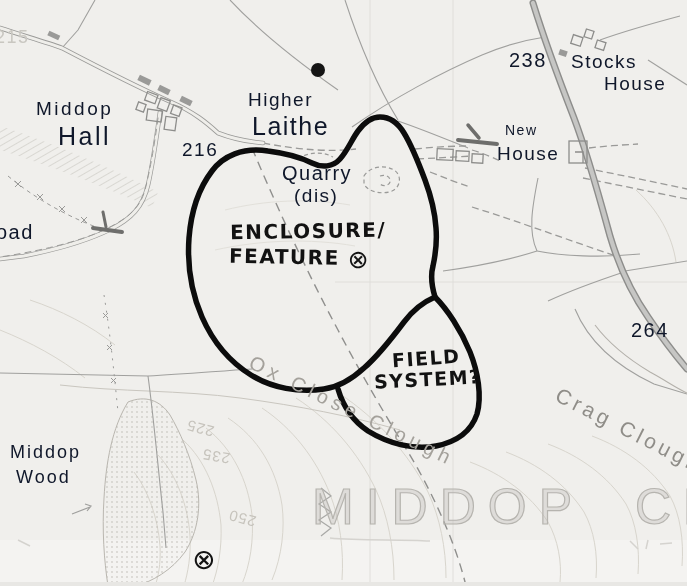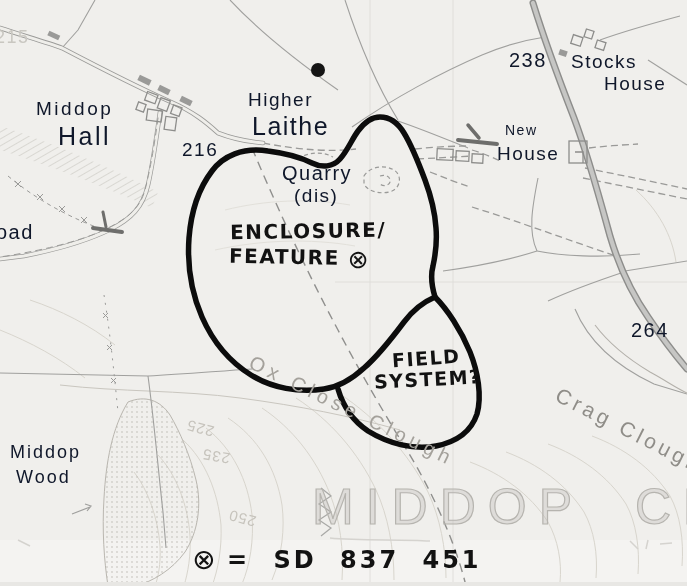--- a/index.html
+++ b/index.html
@@ -213,15 +213,14 @@
   <div class="lbl contour-lbl" style="left:228px;top:511px;transform:rotate(195deg);transform-origin:50% 50%;">250</div>
 
   <div class="hand" style="left:230px;top:221px;font-size:20px;transform:rotate(-1deg);">ENCLOSURE/</div>
   <div class="hand" style="left:229px;top:246px;font-size:20px;transform:rotate(1deg);">
     <span>FEATURE</span><span class="sym" style="font-size:25px;margin-left:8px;vertical-align:-3px;">⊗</span>
   </div>
   <div class="hand" style="left:392px;top:349px;font-size:19px;transform:rotate(-4deg);">FIELD</div>
   <div class="hand" style="left:374px;top:370px;font-size:19px;transform:rotate(-3deg);">SYSTEM?</div>
   <div class="hand legend" style="left:192px;top:546px;">
     <span class="sym">⊗</span>
-    <span class="txt">= SD 837 451</span>
   </div>
 </div>
 
 </body></html>

